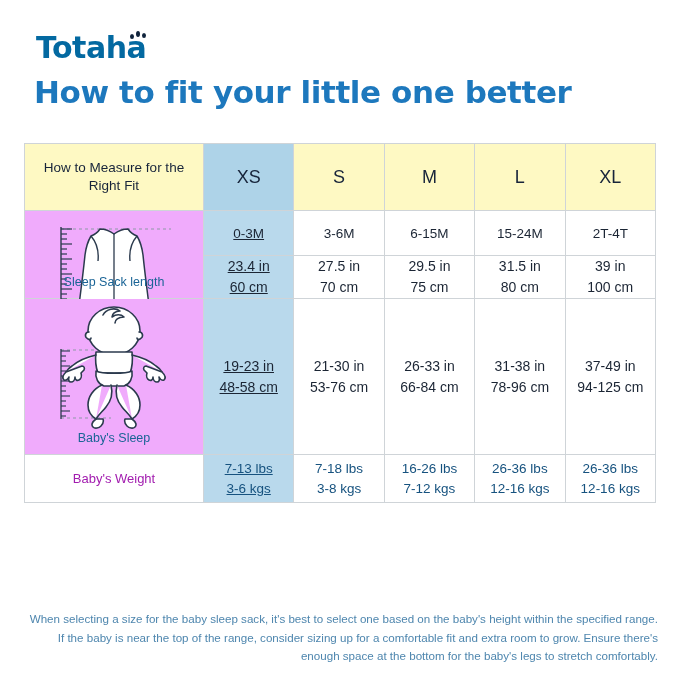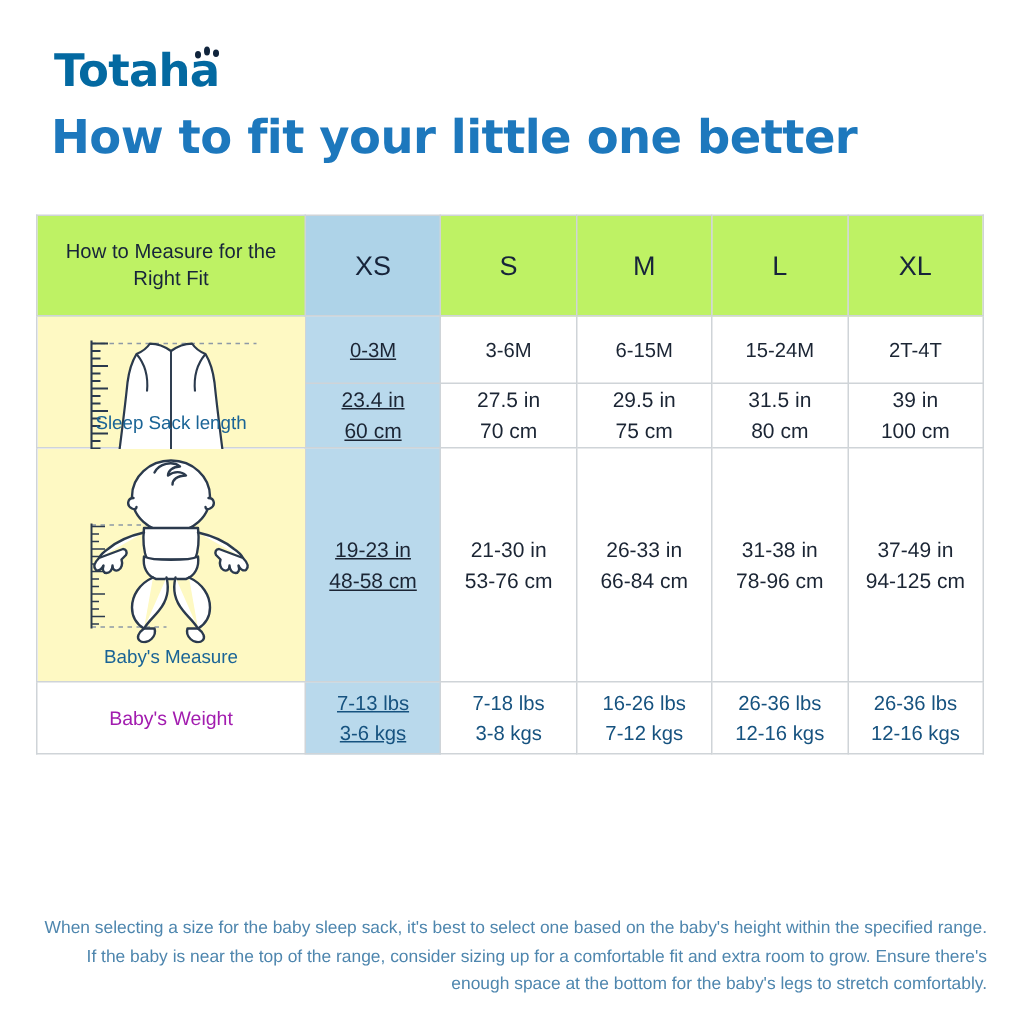--- a/index.html
+++ b/index.html
@@ -74,21 +74,21 @@
     text-align: center;
     vertical-align: middle;
     font-weight: normal;
   }
   col.c-label { width: 179px; }
   col.c-size  { width: 90.4px; }
 
   
   tr.head-row td {
     height: 66px;
-    background: #bef264;
+    background: #fef9c3;
     color: #17243a;
   }
   td.head-label {
     font-size: 13.5px;
     line-height: 18px;
     color: #17243a;
     padding: 0 14px;
   }
   td.head-size {
     font-size: 18px;
@@ -96,21 +96,21 @@
   }
 
   
   tr.age-row td { height: 44px; }
   td.age-cell { font-size: 13.5px; color: #1b2534; }
 
   
   td.illus {
     height: 160px;
     position: relative;
-    background: #fef9c3;
+    background: #f0abfc;
   }
   td.illus-small { height: 155px; }
   .illus-label {
     position: absolute;
     left: 0;
     right: 0;
     bottom: 9px;
     font-size: 12.5px;
     color: #1a6496;
     text-align: center;
@@ -309,21 +309,21 @@
               <path d="M63 80 c -9 4, -14 12, -14 20 c 0 6, 3 11, 8 14"></path>
               <path d="M57 114 c -4 3, -5 6, -3 8 c 2 2, 6 1, 8 -1 c 2 -2, 3 -4, 2 -7 z"></path>
               <path d="M72 80 c 2 8, 0 16, -5 22 c -3 4, -7 7, -10 12"></path>
 
               <path d="M87 80 c 9 4, 14 12, 14 20 c 0 6, -3 11, -8 14"></path>
               <path d="M93 114 c 4 3, 5 6, 3 8 c -2 2, -6 1, -8 -1 c -2 -2, -3 -4, -2 -7 z"></path>
               <path d="M78 80 c -2 8, 0 16, 5 22 c 3 4, 7 7, 10 12"></path>
             </g>
           </svg>
         </div>
-        <div class="illus-label">Baby's Measure</div>
+        <div class="illus-label">Baby's Sleep</div>
       </td>
       <td class="value-cell hl">19-23 in<br>48-58 cm</td>
       <td class="value-cell">21-30 in<br>53-76 cm</td>
       <td class="value-cell">26-33 in<br>66-84 cm</td>
       <td class="value-cell">31-38 in<br>78-96 cm</td>
       <td class="value-cell">37-49 in<br>94-125 cm</td>
     </tr>
 
     <tr>
       <td class="weight-label">Baby's Weight</td>

